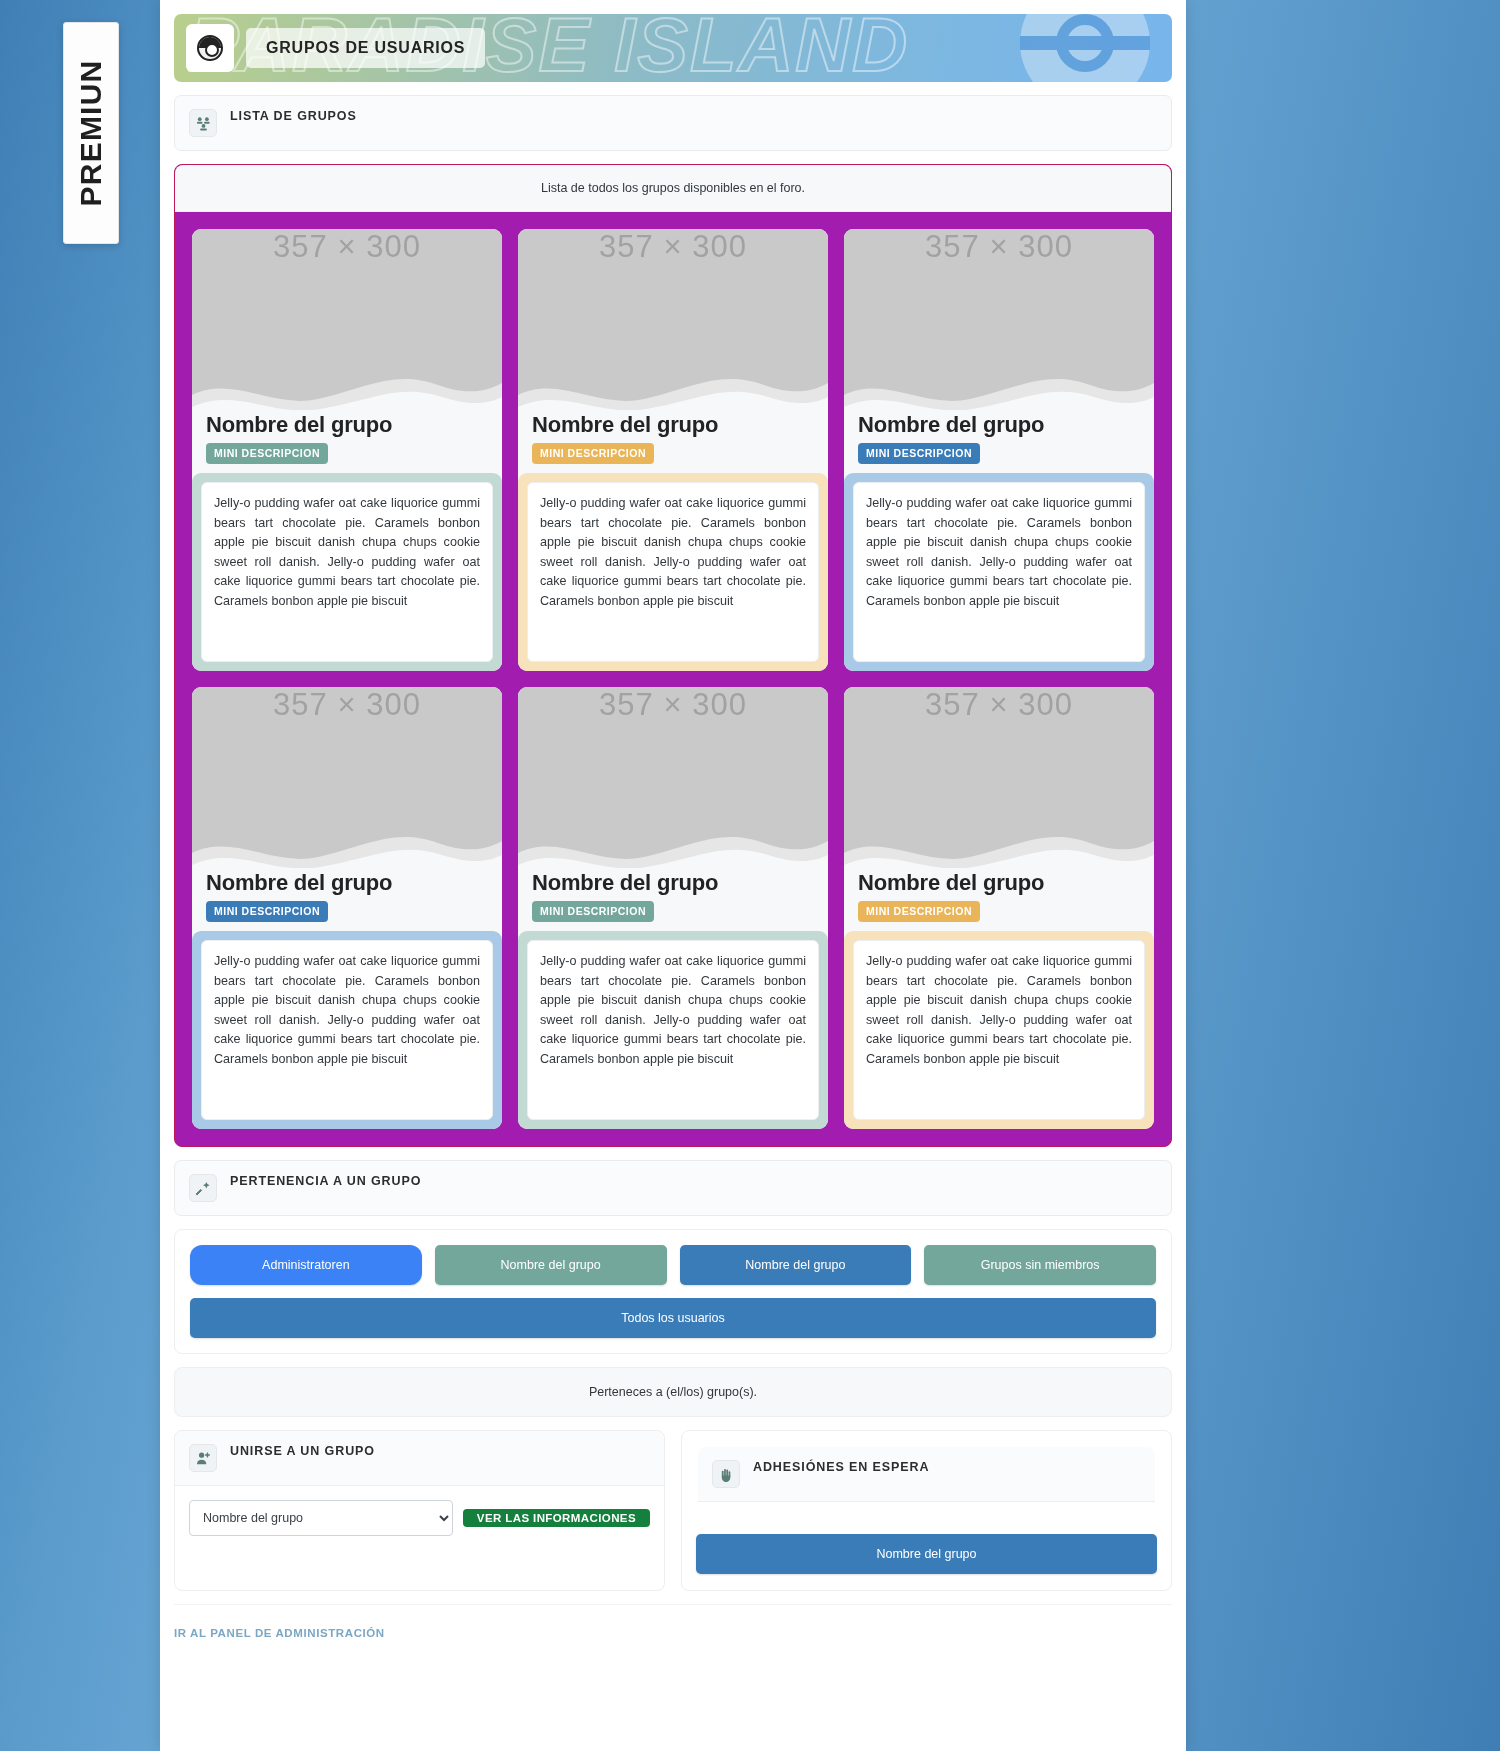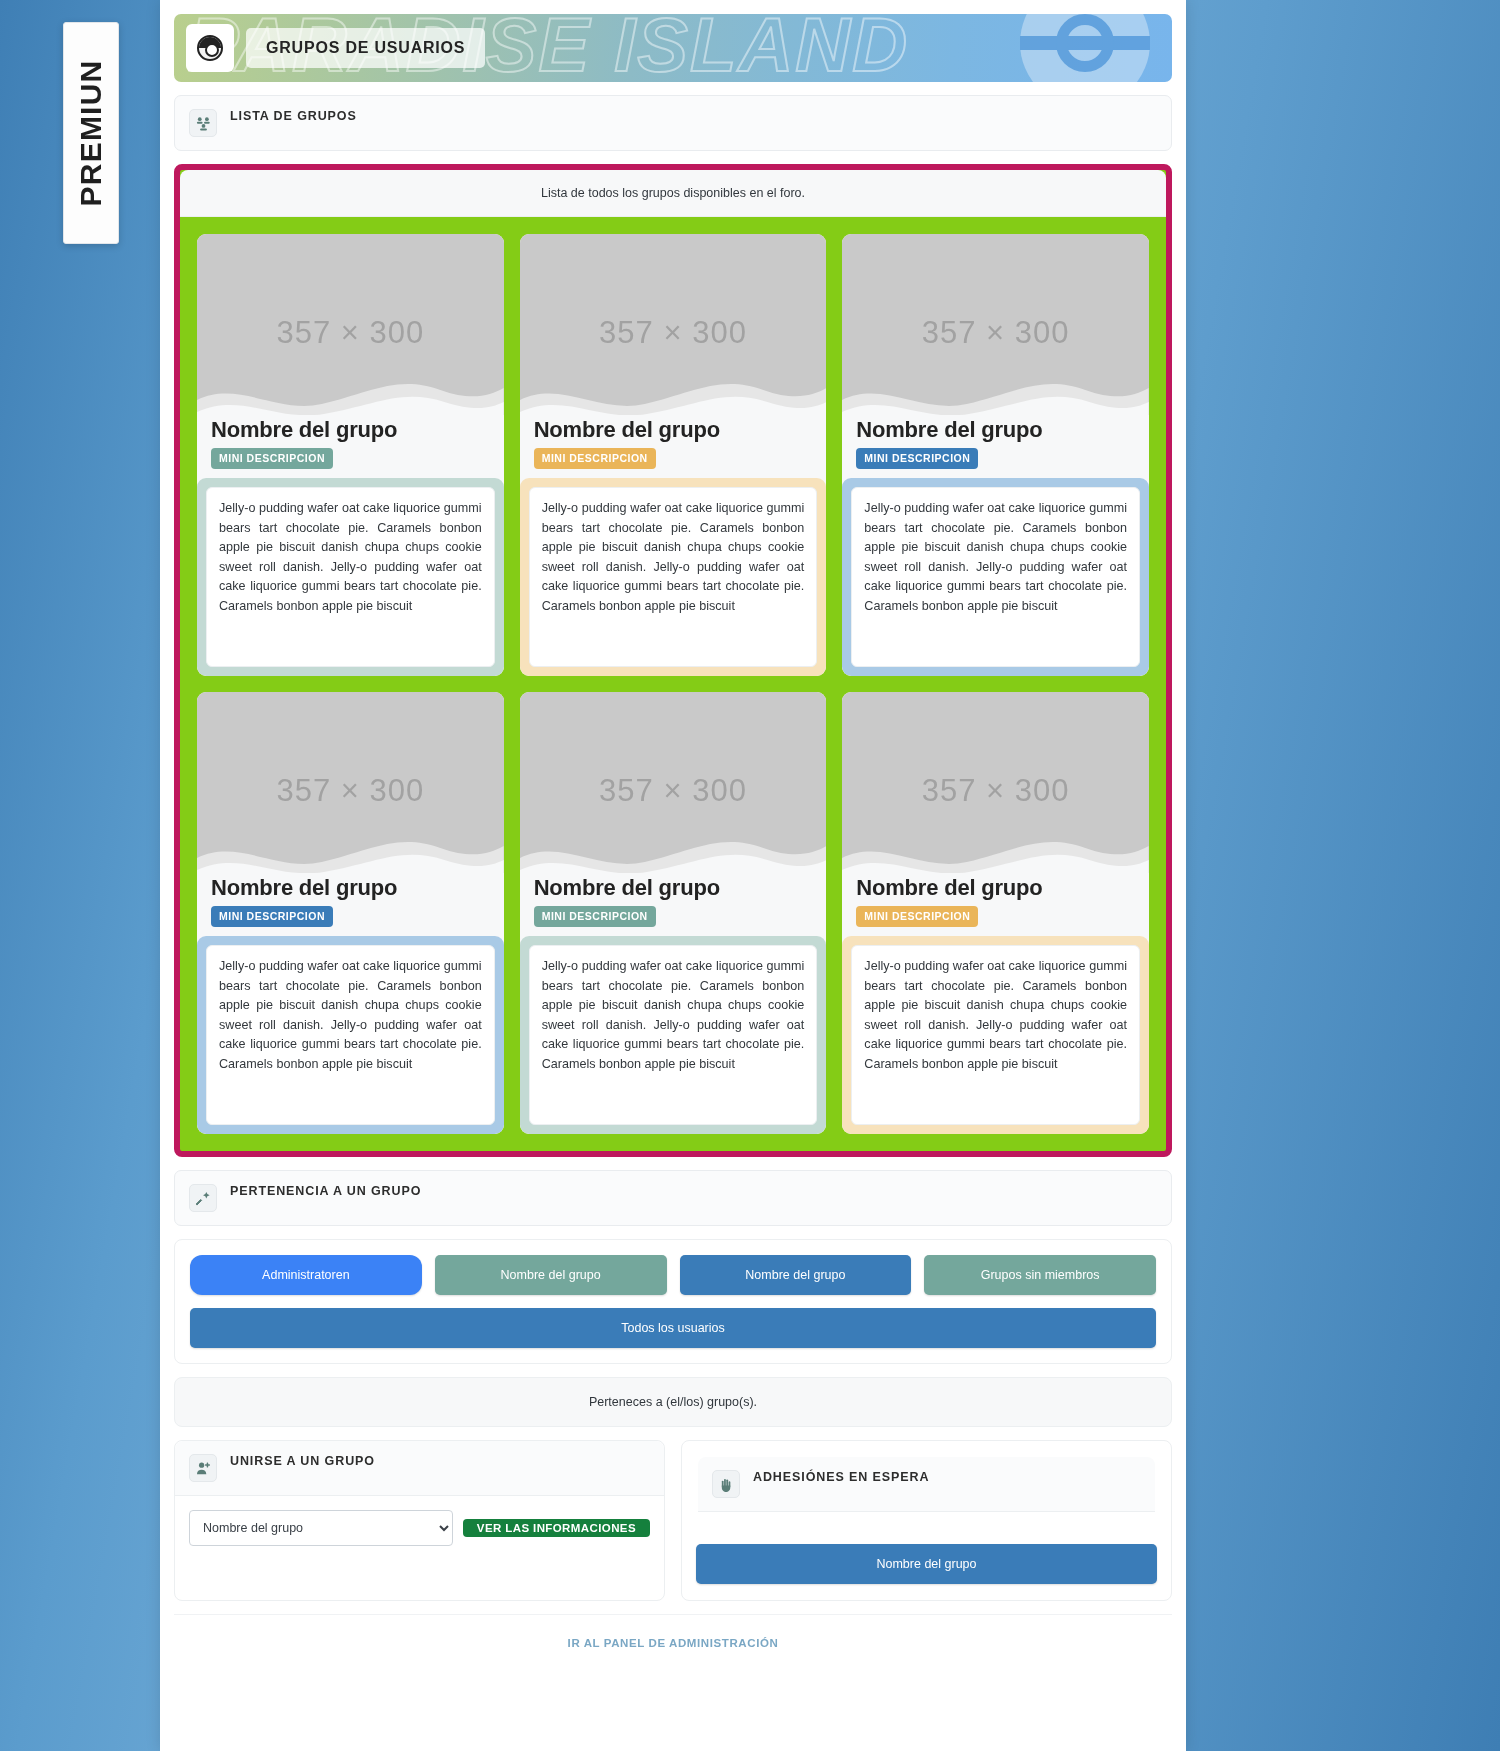--- a/index.html
+++ b/index.html
@@ -179,23 +179,23 @@
   }
   .sec-head-label {
     font-size: 12.5px;
     font-weight: bold;
     letter-spacing: .9px;
     color: #2d2d2d;
   }
 
   
   .panel {
-    border: 6px solid #be185d;
+    border: 1px solid #be185d;
     border-radius: 8px;
-    background: #84cc16;
+    background: #a21caf;
     margin-bottom: 13px;
   }
   .panel-subtitle {
     background: #f7f8f9;
     border-bottom: 1px solid #eceff1;
     border-radius: 8px 8px 0 0;
     text-align: center;
     padding: 16px 10px;
     font-size: 12.5px;
     color: #31373d;
@@ -213,21 +213,20 @@
     overflow: hidden;
     background: #f7f8f9;
     position: relative;
     display: flex;
     flex-direction: column;
   }
   .card-img {
     height: 197px;
     background: #c9c9c9;
     display: flex;
-    align-items: center;
     justify-content: center;
     position: relative;
   }
   .card-img-label {
     font-size: 31px;
     color: #a2a2a2;
     letter-spacing: 1px;
   }
   .wave {
     position: absolute;
@@ -363,21 +362,21 @@
     font-weight: bold;
     letter-spacing: .4px;
     padding: 3px 14px;
     font-family: "Liberation Sans", sans-serif;
     cursor: pointer;
   }
   .pending-body { padding: 16px 14px; }
 
   
   .page-footer {
-    text-align: center;
+    text-align: left;
     padding: 18px 0 22px 0;
     border-top: 1px solid #f0f2f4;
   }
   .page-footer a {
     font-size: 11.5px;
     font-weight: bold;
     letter-spacing: .6px;
     color: #7aa7c4;
     text-decoration: none;
   }

